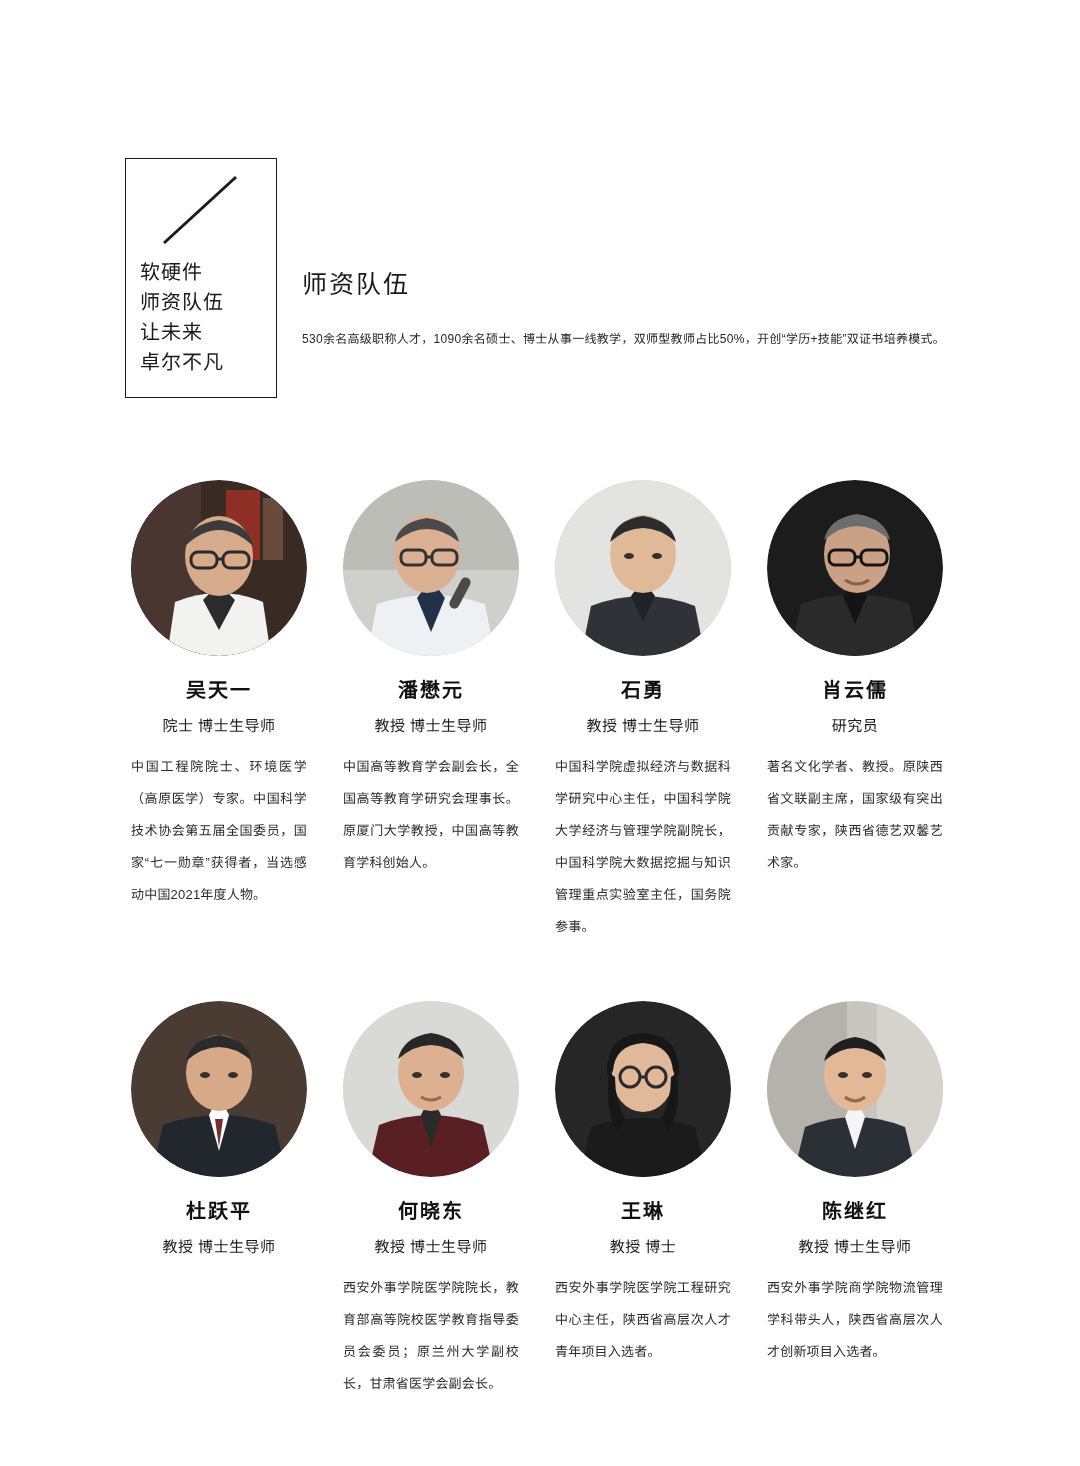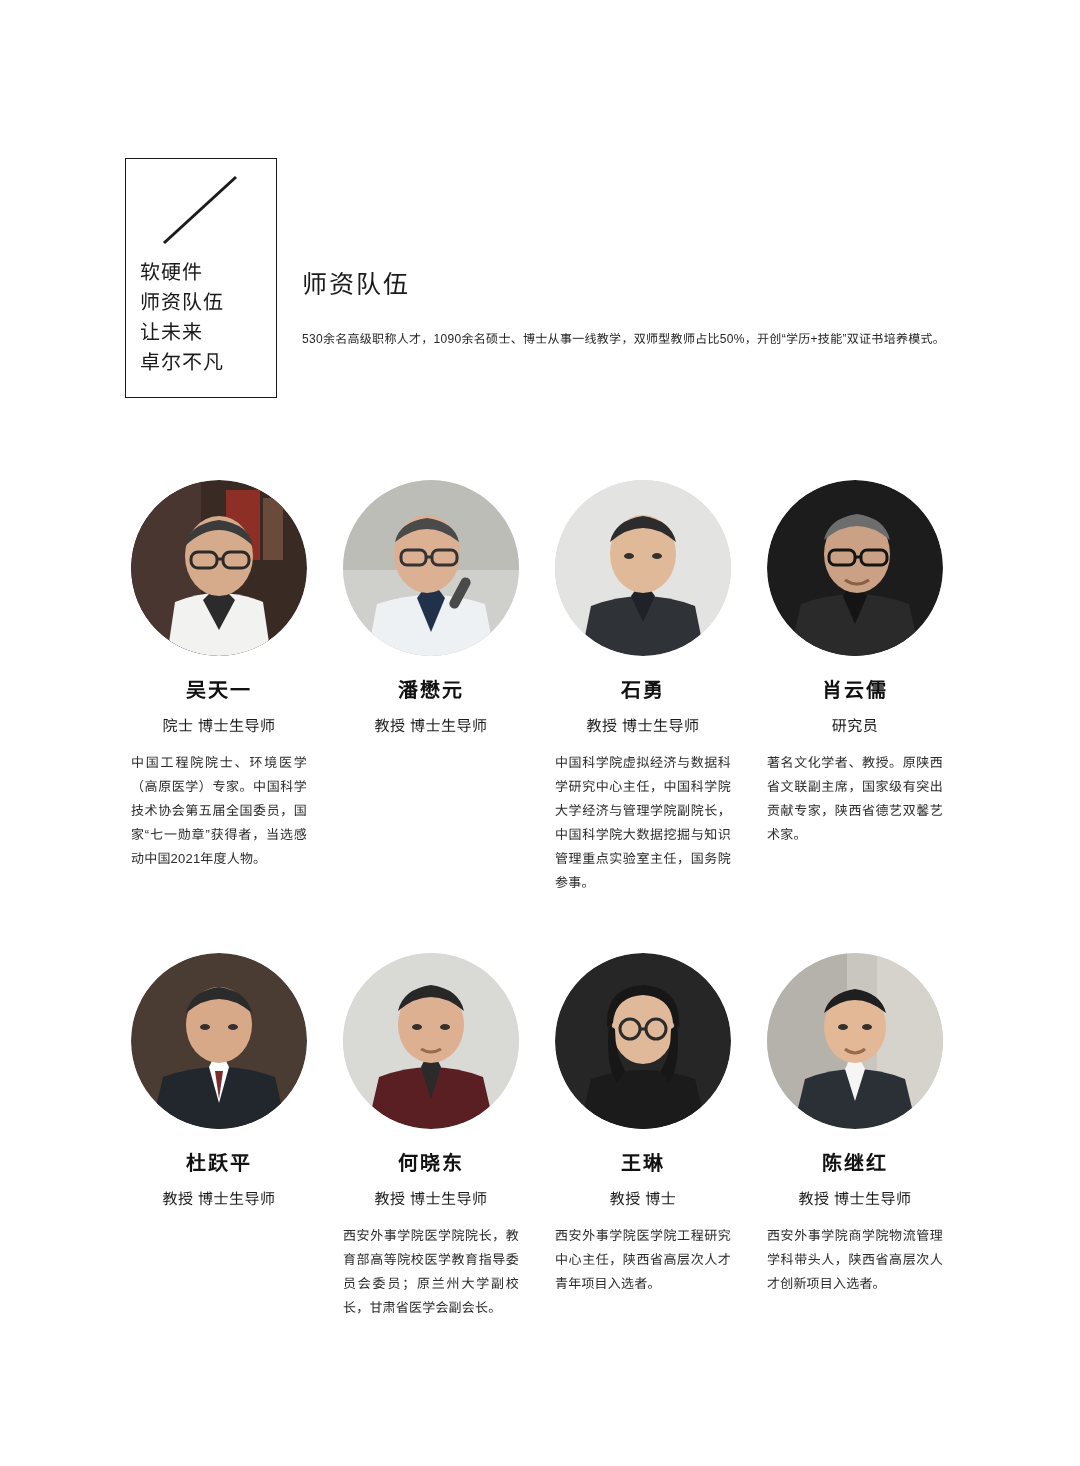--- a/index.html
+++ b/index.html
@@ -127,21 +127,21 @@
     margin-top: 11px;
     font-size: 15px;
     letter-spacing: 0.5px;
     color: #1a1a1a;
     text-align: right;
     white-space: nowrap;
   }
   .bio {
     margin-top: 16px;
     font-size: 13px;
-    line-height: 24px;
+    line-height: 32px;
     color: #2b2b2b;
     text-align: justify;
     width: 176px;
     letter-spacing: 0.2px;
   }
 </style>
 </head>
 <body>
 
 <div class="header">
@@ -211,20 +211,21 @@
             <path d="M52 62 Q84 36 116 62 Q112 42 84 38 Q56 42 52 62 Z" fill="#4a4a4a"></path>
             <rect x="58" y="70" width="25" height="15" rx="6" fill="none" stroke="#333" stroke-width="3"></rect>
             <rect x="89" y="70" width="25" height="15" rx="6" fill="none" stroke="#333" stroke-width="3"></rect>
             <line x1="83" y1="77" x2="89" y2="77" stroke="#333" stroke-width="3"></line>
             <rect x="112" y="96" width="10" height="34" rx="5" fill="#4a4a4a" transform="rotate(28 117 113)"></rect>
           </g>
         </svg>
       </div>
       <div class="name">潘懋元</div>
       <div class="title">教授  博士生导师</div>
+      <div class="bio">中国高等教育学会副会长，全国高等教育学研究会理事长。原厦门大学教授，中国高等教育学科创始人。</div>
     </div>
 
     <div class="card">
       <div class="photo">
         <svg viewBox="0 0 176 176">
           <defs>
               <clipPath id="c3">
                 <circle cx="88" cy="88" r="88"></circle>
               </clipPath>
             </defs>

